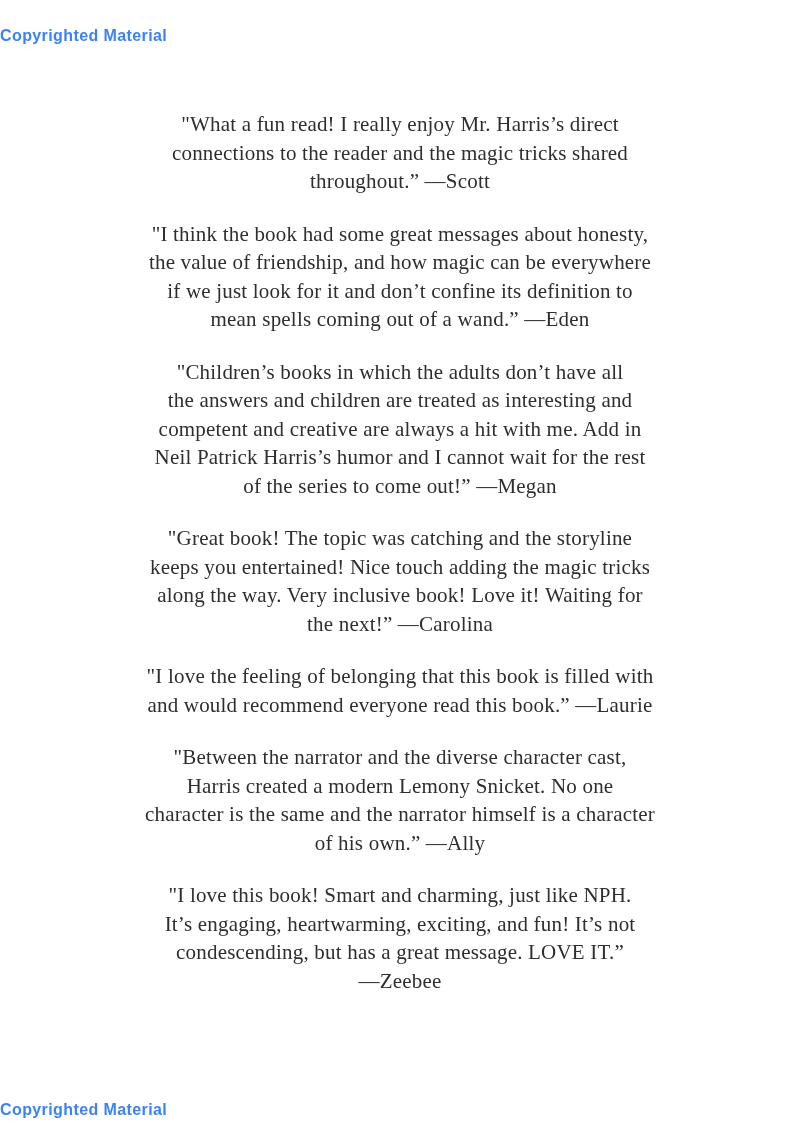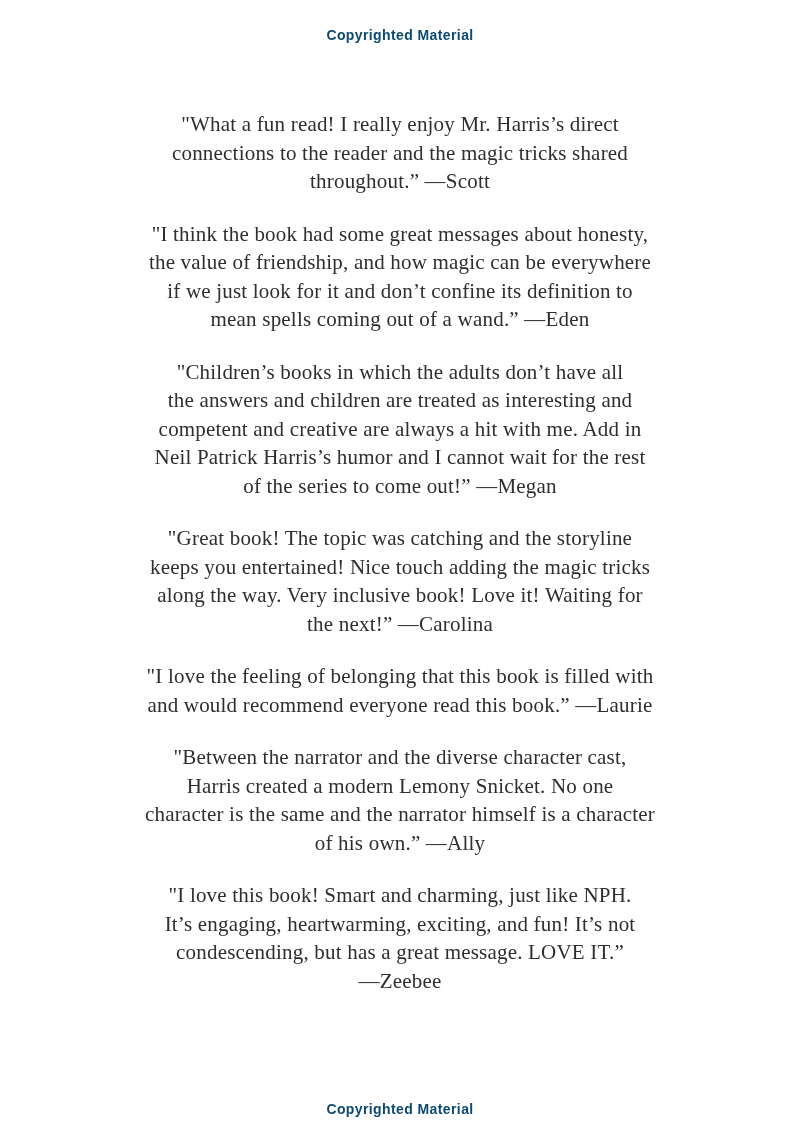--- a/index.html
+++ b/index.html
@@ -7,26 +7,25 @@
     position: relative;
     width: 800px;
     height: 1145px;
     background: #ffffff;
     overflow: hidden;
     font-family: "Liberation Serif", serif;
   }
   .notice {
     position: absolute;
     left: 0; right: 0;
-    text-align: center;
     font-family: "Liberation Sans", sans-serif;
     font-weight: bold;
-    font-size: 14px;
+    font-size: 16px;
     letter-spacing: 0.4px;
-    color: #0c4a6e;
+    color: #3b82f6;
   }
   .notice-top { top: 27px; }
   .notice-bottom { top: 1101px; }
   .quotes {
     position: absolute;
     top: 110px;
     left: 100px;
     width: 600px;
     text-align: center;
     color: #2e2e2e;

